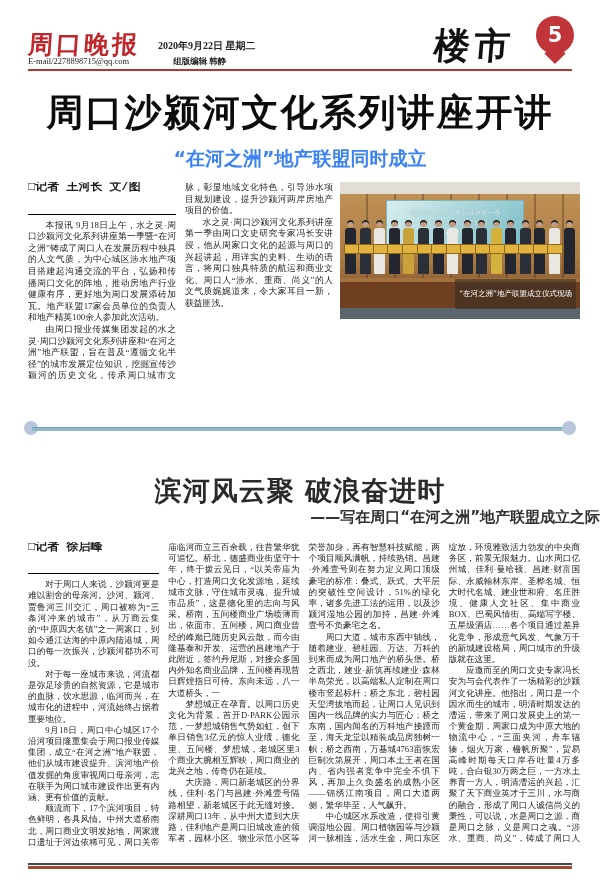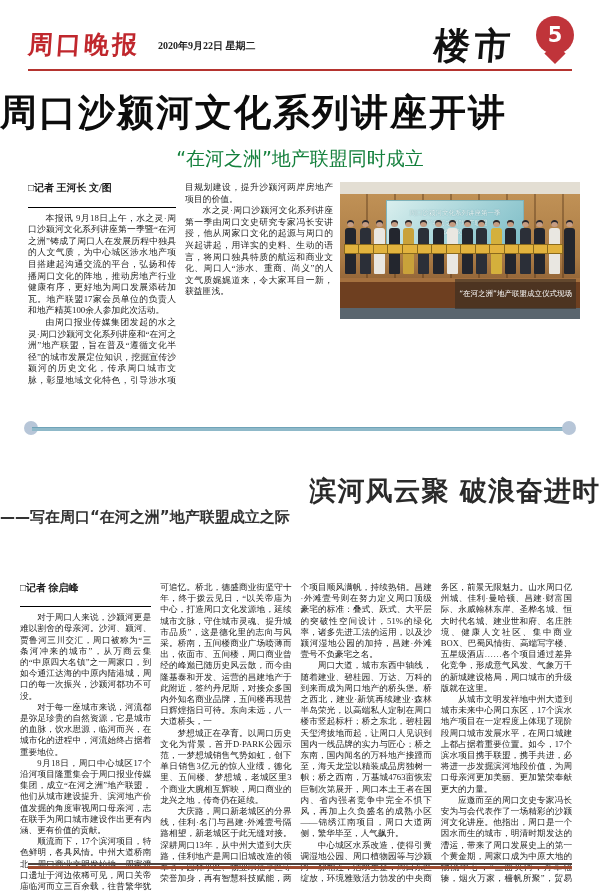--- a/index.html
+++ b/index.html
@@ -17,31 +17,31 @@
                  color:#111;font-family:"DejaVu Sans",sans-serif;letter-spacing:4px;
                  transform:skewX(-5deg);}
   .page-pin{position:absolute;right:26px;top:16px;width:38px;height:38px;background:#c0343a;
             border-radius:50%;display:flex;align-items:center;justify-content:center;z-index:3;}
   .page-pin::after{content:"";position:absolute;bottom:-7px;left:50%;
             transform:translateX(-50%) rotate(45deg);width:15px;height:15px;background:#c0343a;}
   .page-num{color:#fff;font-size:21px;font-weight:900;font-family:"DejaVu Sans",sans-serif;position:relative;z-index:4;}
   .header-rule{position:absolute;left:28px;right:28px;top:69px;height:2px;background:#b5342f;}
 
   
-  .h1-title{position:absolute;left:0;right:0;top:88px;font-size:37px;
+  .h1-title{position:absolute;left:0;right:0;top:88px;text-align:center;font-size:37px;
             font-weight:900;color:#0c0c0c;letter-spacing:2px;font-family:"DejaVu Sans",sans-serif;}
   .h1-sub{position:absolute;left:0;right:0;top:146px;text-align:center;font-size:19px;
-          font-weight:400;color:#15803d;font-family:"DejaVu Sans",sans-serif;}
+          font-weight:700;color:#3b82f6;font-family:"DejaVu Sans",sans-serif;}
 
   
   .article1{position:absolute;left:28px;top:182px;width:552px;display:flex;gap:7px;}
   .a1-text{width:305px;height:206px;column-count:2;column-gap:9px;column-fill:auto;
            font-size:8.8px;line-height:11.6px;text-align:justify;overflow:hidden;}
-  .byline{font-size:10px;font-weight:700;border-bottom:1.8px solid #000;
-          padding-bottom:13px;margin-bottom:5px;font-family:Liberation Serif, serif;}
+  .byline{font-size:12px;font-weight:700;border-bottom:1.8px solid #000;
+          padding-bottom:20px;margin-bottom:5px;font-family:Liberation Mono, monospace;}
   .a1-text p,.article2 p{margin:0;text-indent:2em;}
 
   
   .photo{position:relative;width:240px;height:137px;overflow:hidden;flex:none;
          background:linear-gradient(180deg,#e3ded3 0%,#e3ded3 9%,
             #c09156 9%,#aa7b44 55%,#96683a 70%,#6e3f20 70%,#6e3f20 92%,#5a656e 92%,#5a656e 100%);}
   .photo .panels{position:absolute;left:0;right:0;top:9%;height:61%;
          background:repeating-linear-gradient(90deg,rgba(0,0,0,0) 0 26px,rgba(70,40,15,.35) 26px 28px);}
   .screen{position:absolute;left:19%;top:13%;width:57%;height:33%;
           background:linear-gradient(135deg,#d9efee 0%,#9fd0d6 60%,#7dbcc6 100%);
@@ -61,41 +61,45 @@
   .caption{position:absolute;right:4px;bottom:10px;background:rgba(55,45,35,.6);color:#fff;
            font-size:7.5px;padding:10px 4px;font-family:"DejaVu Sans",sans-serif;}
 
   
   .divider-line{position:absolute;left:32px;right:32px;top:427px;height:3px;
                 background:#8fb9c9;border-top:1px solid #6fa3b8;}
   .divider-dot{position:absolute;top:421px;width:14px;height:14px;border-radius:50%;background:#b7c6d8;}
   .divider-dot.left{left:24px;} .divider-dot.right{right:24px;}
 
   
-  .h2-title{position:absolute;left:0;right:0;top:473px;text-align:right;font-size:27px;
+  .h2-title{position:absolute;left:0;right:0;top:473px;text-align:center;font-size:27px;
             font-weight:900;color:#2a2a2a;font-family:"DejaVu Sans",sans-serif;letter-spacing:1px;}
-  .h2-sub{position:absolute;left:0;right:0;top:508px;text-align:left;font-size:15px;
+  .h2-sub{position:absolute;left:0;right:0;top:508px;text-align:right;font-size:15px;
           font-weight:700;color:#333;font-family:"DejaVu Sans",sans-serif;}
 
   
-  .article2{position:absolute;left:20px;top:542px;width:552px;height:312px;
+  .article2{position:absolute;left:28px;top:542px;width:552px;height:312px;
             column-count:4;column-gap:9px;column-fill:auto;font-size:8.6px;
-            line-height:11.2px;text-align:justify;overflow:hidden;margin-top:40px;}
+            line-height:11.2px;text-align:justify;overflow:hidden;}
 
   
   .bottom-rule-1{position:absolute;left:28px;right:28px;top:863px;height:2px;background:#4e443f;}
   .bottom-rule-2{position:absolute;left:28px;right:28px;top:866px;height:3px;background:#9e4b30;}
 </style>
 </head>
 <body>
 
 <div class="page">
 
   <div class="masthead">周口晚报</div>
   <div class="date-line">2020年9月22日 星期二</div>
+  <div class="meta-line">
+    <span>E-mail/2278898715@qq.com</span>
+    <span class="editor">组版编辑 韩静</span>
+  </div>
   <div class="section-title">楼市</div>
   <div class="page-pin">
     <span class="page-num">5</span>
   </div>
   <div class="header-rule"></div>
 
   <div class="h1-title">周口沙颍河文化系列讲座开讲</div>
   <div class="h1-sub">“在河之洲”地产联盟同时成立</div>
 
   <div class="article1">
@@ -209,21 +213,20 @@
   <div class="article2">
     <div class="byline">□记者 徐启峰</div>
     <p>对于周口人来说，沙颍河更是难以割舍的母亲河。沙河、颍河、贾鲁河三川交汇，周口被称为“三条河冲来的城市”，从万商云集的“中原四大名镇”之一周家口，到如今通江达海的中原内陆港城，周口的每一次振兴，沙颍河都功不可没。</p>
     <p>对于每一座城市来说，河流都是弥足珍贵的自然资源，它是城市的血脉，饮水思源，临河而兴，在城市化的进程中，河流始终占据着重要地位。</p>
     <p>9月18日，周口中心城区17个沿河项目隆重集会于周口报业传媒集团，成立“在河之洲”地产联盟，他们从城市建设提升、滨河地产价值发掘的角度审视周口母亲河，志在联手为周口城市建设作出更有内涵、更有价值的贡献。</p>
     <p>顺流而下，17个滨河项目，特色鲜明，各具风情。中州大道桥南北，周口商业文明发始地，周家渡口遗址于河边依稀可见，周口关帝庙临河而立三百余载，往昔繁华犹可追忆。桥北，德盛商业街坚守十年，终于拨云见日，“以关帝庙为中心，打造周口文化发源地，延续城市文脉，守住城市灵魂、提升城市品质”，这是德化里的志向与风采。桥南，五间楼商业广场喷薄而出，依面市、五间楼，周口商业曾经的峰巅已随历史风云散，而今由隆基泰和开发、运营的昌建地产于此附近，签约丹尼斯，对接众多国内外知名商业品牌，五间楼再现昔日辉煌指日可待。东向未远，八一大道桥头，一</p>
     <p>梦想城正在孕育。以周口历史文化为背景，首开D·PARK公园示范，一梦想城销售气势如虹，创下单日销售3亿元的惊人业绩，德化里、五间楼、梦想城，老城区里3个商业大腕相互辉映，周口商业的龙兴之地，传奇仍在延续。</p>
     <p>大庆路，周口新老城区的分界线，佳利·名门与昌建·外滩壹号隔路相望，新老城区于此无缝对接。深耕周口13年，从中州大道到大庆路，佳利地产是周口旧城改造的领军者，园林小区、物业示范小区等荣誉加身，再有智慧科技赋能，两个项目顺风满帆，持续热销。昌建·外滩壹号则在努力定义周口顶级豪宅的标准：叠式、跃式、大平层的突破性空间设计，51%的绿化率，诸多先进工法的运用，以及沙颍河湿地公园的加持，昌建·外滩壹号不负豪宅之名。</p>
     <p>周口大道，城市东西中轴线，随着建业、碧桂园、万达、万科的到来而成为周口地产的桥头堡。桥之西北，建业·新筑再续建业·森林半岛荣光，以高端私人定制在周口楼市竖起标杆；桥之东北，碧桂园天玺湾拔地而起，让周口人见识到国内一线品牌的实力与匠心；桥之东南，国内闻名的万科地产接踵而至，海天龙堂以精装成品房独树一帜；桥之西南，万基城4763亩恢宏巨制次第展开，周口本土王者在国内、省内强者竞争中完全不惧下风，再加上久负盛名的成熟小区——锦绣江南项目，周口大道两侧，繁华毕至，人气飙升。</p>
     <p>中心城区水系改造，使得引黄调湿地公园、周口植物园等与沙颍河一脉相连，活水生金，周口东区绽放，环境雅致活力勃发的中央商务区，前景无限魅力。山水周口亿州城、佳利·曼哈顿、昌建·财富国际、永威翰林东岸、圣桦名城、恒大时代名城、建业世和府、名庄胜境、健康人文社区、集中商业BOX、巴蜀风情街、高端写字楼、五星级酒店……各个项目通过差异化竞争，形成意气风发、气象万千的新城建设格局，周口城市的升级版就在这里。</p>
-    <p>从城市文明发祥地中州大道到城市未来中心周口东区，17个滨水地产项目在一定程度上体现了现阶段周口城市发展水平，在周口城建上都占据着重要位置。如今，17个滨水项目携手联盟，携手共进，必将进一步发掘滨河地段价值，为周口母亲河更加美丽、更加繁荣奉献更大的力量。</p>
     <p>应邀而至的周口文史专家冯长安为与会代表作了一场精彩的沙颍河文化讲座。他指出，周口是一个因水而生的城市，明清时期发达的漕运，带来了周口发展史上的第一个黄金期，周家口成为中原大地的物流中心，“三面夹河，舟车辐辏，烟火万家，樯帆所聚”，贸易高峰时期每天口岸吞吐量4万多吨，合白银30万两之巨，一方水土养育一方人，明清漕运的兴起，汇聚了天下商业英才于三川，水与商的融合，形成了周口人诚信尚义的秉性，可以说，水是周口之源，商是周口之脉，义是周口之魂。“涉水、重商、尚义”，铸成了周口人在发展历程中独具的人文气质。抚今追昔，鉴古知变，随着沙颍河复航、中</p>
 
   </div>
 
   <div class="bottom-rule-1"></div>
   <div class="bottom-rule-2"></div>
 
 </div>
 
 </body></html>

